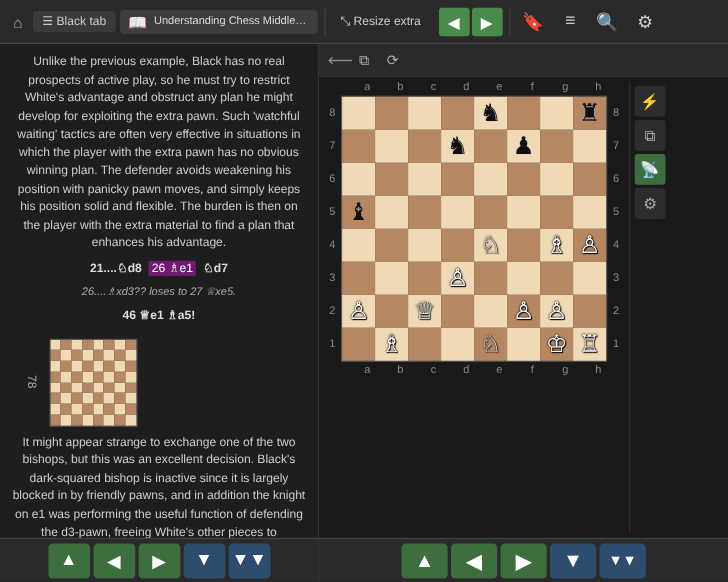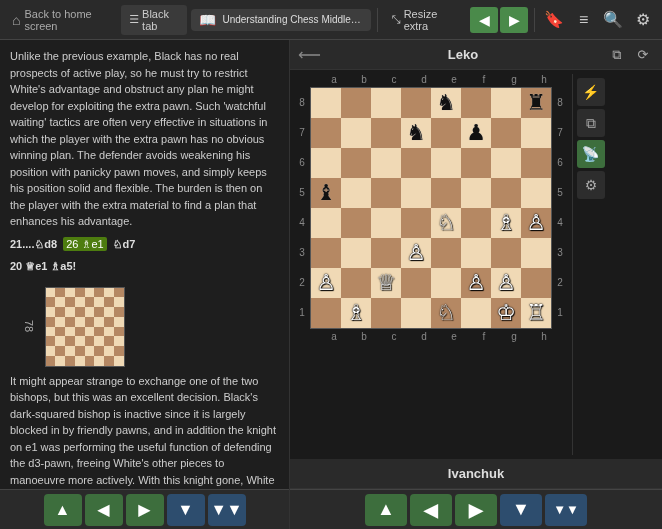--- a/index.html
+++ b/index.html
@@ -121,23 +121,23 @@
     }
 
     .text-area {
       flex: 1;
       overflow-y: auto;
       padding: 8px 10px;
       font-size: 11px;
       line-height: 1.5;
       color: #ccc;
     }
-    .text-area p { margin-bottom: 6px; }
+    .text-area p { margin-bottom: 6px; text-align: center; }
     .move-text { color: #ddd; font-weight: bold; }
-    .move-highlight { background: #4d7c0f; color: white; padding: 1px 3px; border-radius: 2px; }
+    .move-highlight { background: #701a75; color: white; padding: 1px 3px; border-radius: 2px; }
 
     
     .diagram-container {
       padding: 6px 10px;
       display: flex;
       align-items: center;
       gap: 8px;
     }
     .diagram-num {
       font-size: 11px;
@@ -314,21 +314,20 @@
     .text-area::-webkit-scrollbar { width: 6px; }
     .text-area::-webkit-scrollbar-track { background: #1a1a1a; }
     .text-area::-webkit-scrollbar-thumb { background: #444; border-radius: 3px; }
   </style>
 </head>
 <body>
 
 <div class="top-toolbar">
   <div class="home-btn" title="Back to home screen">
     <span class="home-icon">⌂</span>
-    <span>Back to home screen</span>
   </div>
 
   <div class="slider-tab-btn">
     <span>☰</span>
     <span>Black tab</span>
   </div>
 
   <div class="toolbar-book">
     <span class="book-icon">📖</span>
     <span style="font-size:10px;overflow:hidden;white-space:nowrap;text-overflow:ellipsis;">Understanding Chess Middlegames</span>
@@ -370,21 +369,22 @@
 
   <div class="left-panel">
     <div class="text-area">
       <p>Unlike the previous example, Black has no real prospects of active play, so he must try to restrict White's advantage and obstruct any plan he might develop for exploiting the extra pawn. Such 'watchful waiting' tactics are often very effective in situations in which the player with the extra pawn has no obvious winning plan. The defender avoids weakening his position with panicky pawn moves, and simply keeps his position solid and flexible. The burden is then on the player with the extra material to find a plan that enhances his advantage.</p>
 
       <p>
         <span class="move-text">21....♘d8</span>
         <span class="move-highlight" style="margin:0 3px;">26 ♗e1</span>
         <span class="move-text">♘d7</span>
       </p>
-      <p class="move-text">20 ♕e1 ♗a5!</p>
+      <p style="color:#aaa;font-style:italic;font-size:10px;">26....♗xd3?? loses to 27 ♕xe5.</p>
+      <p class="move-text">46 ♕e1 ♗a5!</p>
 
       <div class="diagram-container">
         <span class="diagram-num">78</span>
         <div class="mini-board" id="mini-board">
             <div class="mini-sq light"></div>
             <div class="mini-sq dark"></div>
             <div class="mini-sq light"></div>
             <div class="mini-sq dark"></div>
             <div class="mini-sq light"></div>
             <div class="mini-sq dark"></div>
@@ -469,21 +469,20 @@
       <div class="nav-btn secondary" title="Follow main line">
         <span>▼▼</span>
       </div>
     </div>
   </div>
 
   <div class="right-panel">
 
     <div class="board-header">
       <div class="flip-arrow" style="width:22px;">⟵</div>
-      <div class="player-name">Leko</div>
       <div class="board-icons">
         <div class="board-icon-btn" title="Copy position to clipboard">⧉</div>
         <div class="board-icon-btn" title="Flip board">⟳</div>
       </div>
     </div>
 
     <div class="board-and-side">
 
       <div class="board-with-coords">
 
@@ -603,25 +602,20 @@
       </div>
 
       <div class="side-buttons">
         <div class="side-btn" title="Toggle engine">⚡</div>
         <div class="side-btn" title="Copy position to clipboard">⧉</div>
         <div class="side-btn active" title="Live board">📡</div>
         <div class="side-btn" title="Settings">⚙</div>
       </div>
     </div>
 
-    <div class="board-header">
-      <div class="flip-arrow" style="width:22px;"></div>
-      <div class="player-name">Ivanchuk</div>
-      <div style="width:22px;"></div>
-    </div>
 
     <div class="board-bottom-nav">
       <div class="board-nav-btn" title="Previous variation">▲</div>
       <div class="board-nav-btn" title="Previous move">◀</div>
       <div class="board-nav-btn" title="Next move">▶</div>
       <div class="board-nav-btn" title="Next variation" style="background:#2d4d6e;">▼</div>
       <div class="board-nav-btn" title="Follow main line" style="background:#2d4d6e;font-size:13px;">▼▼</div>
     </div>
 
   </div>

